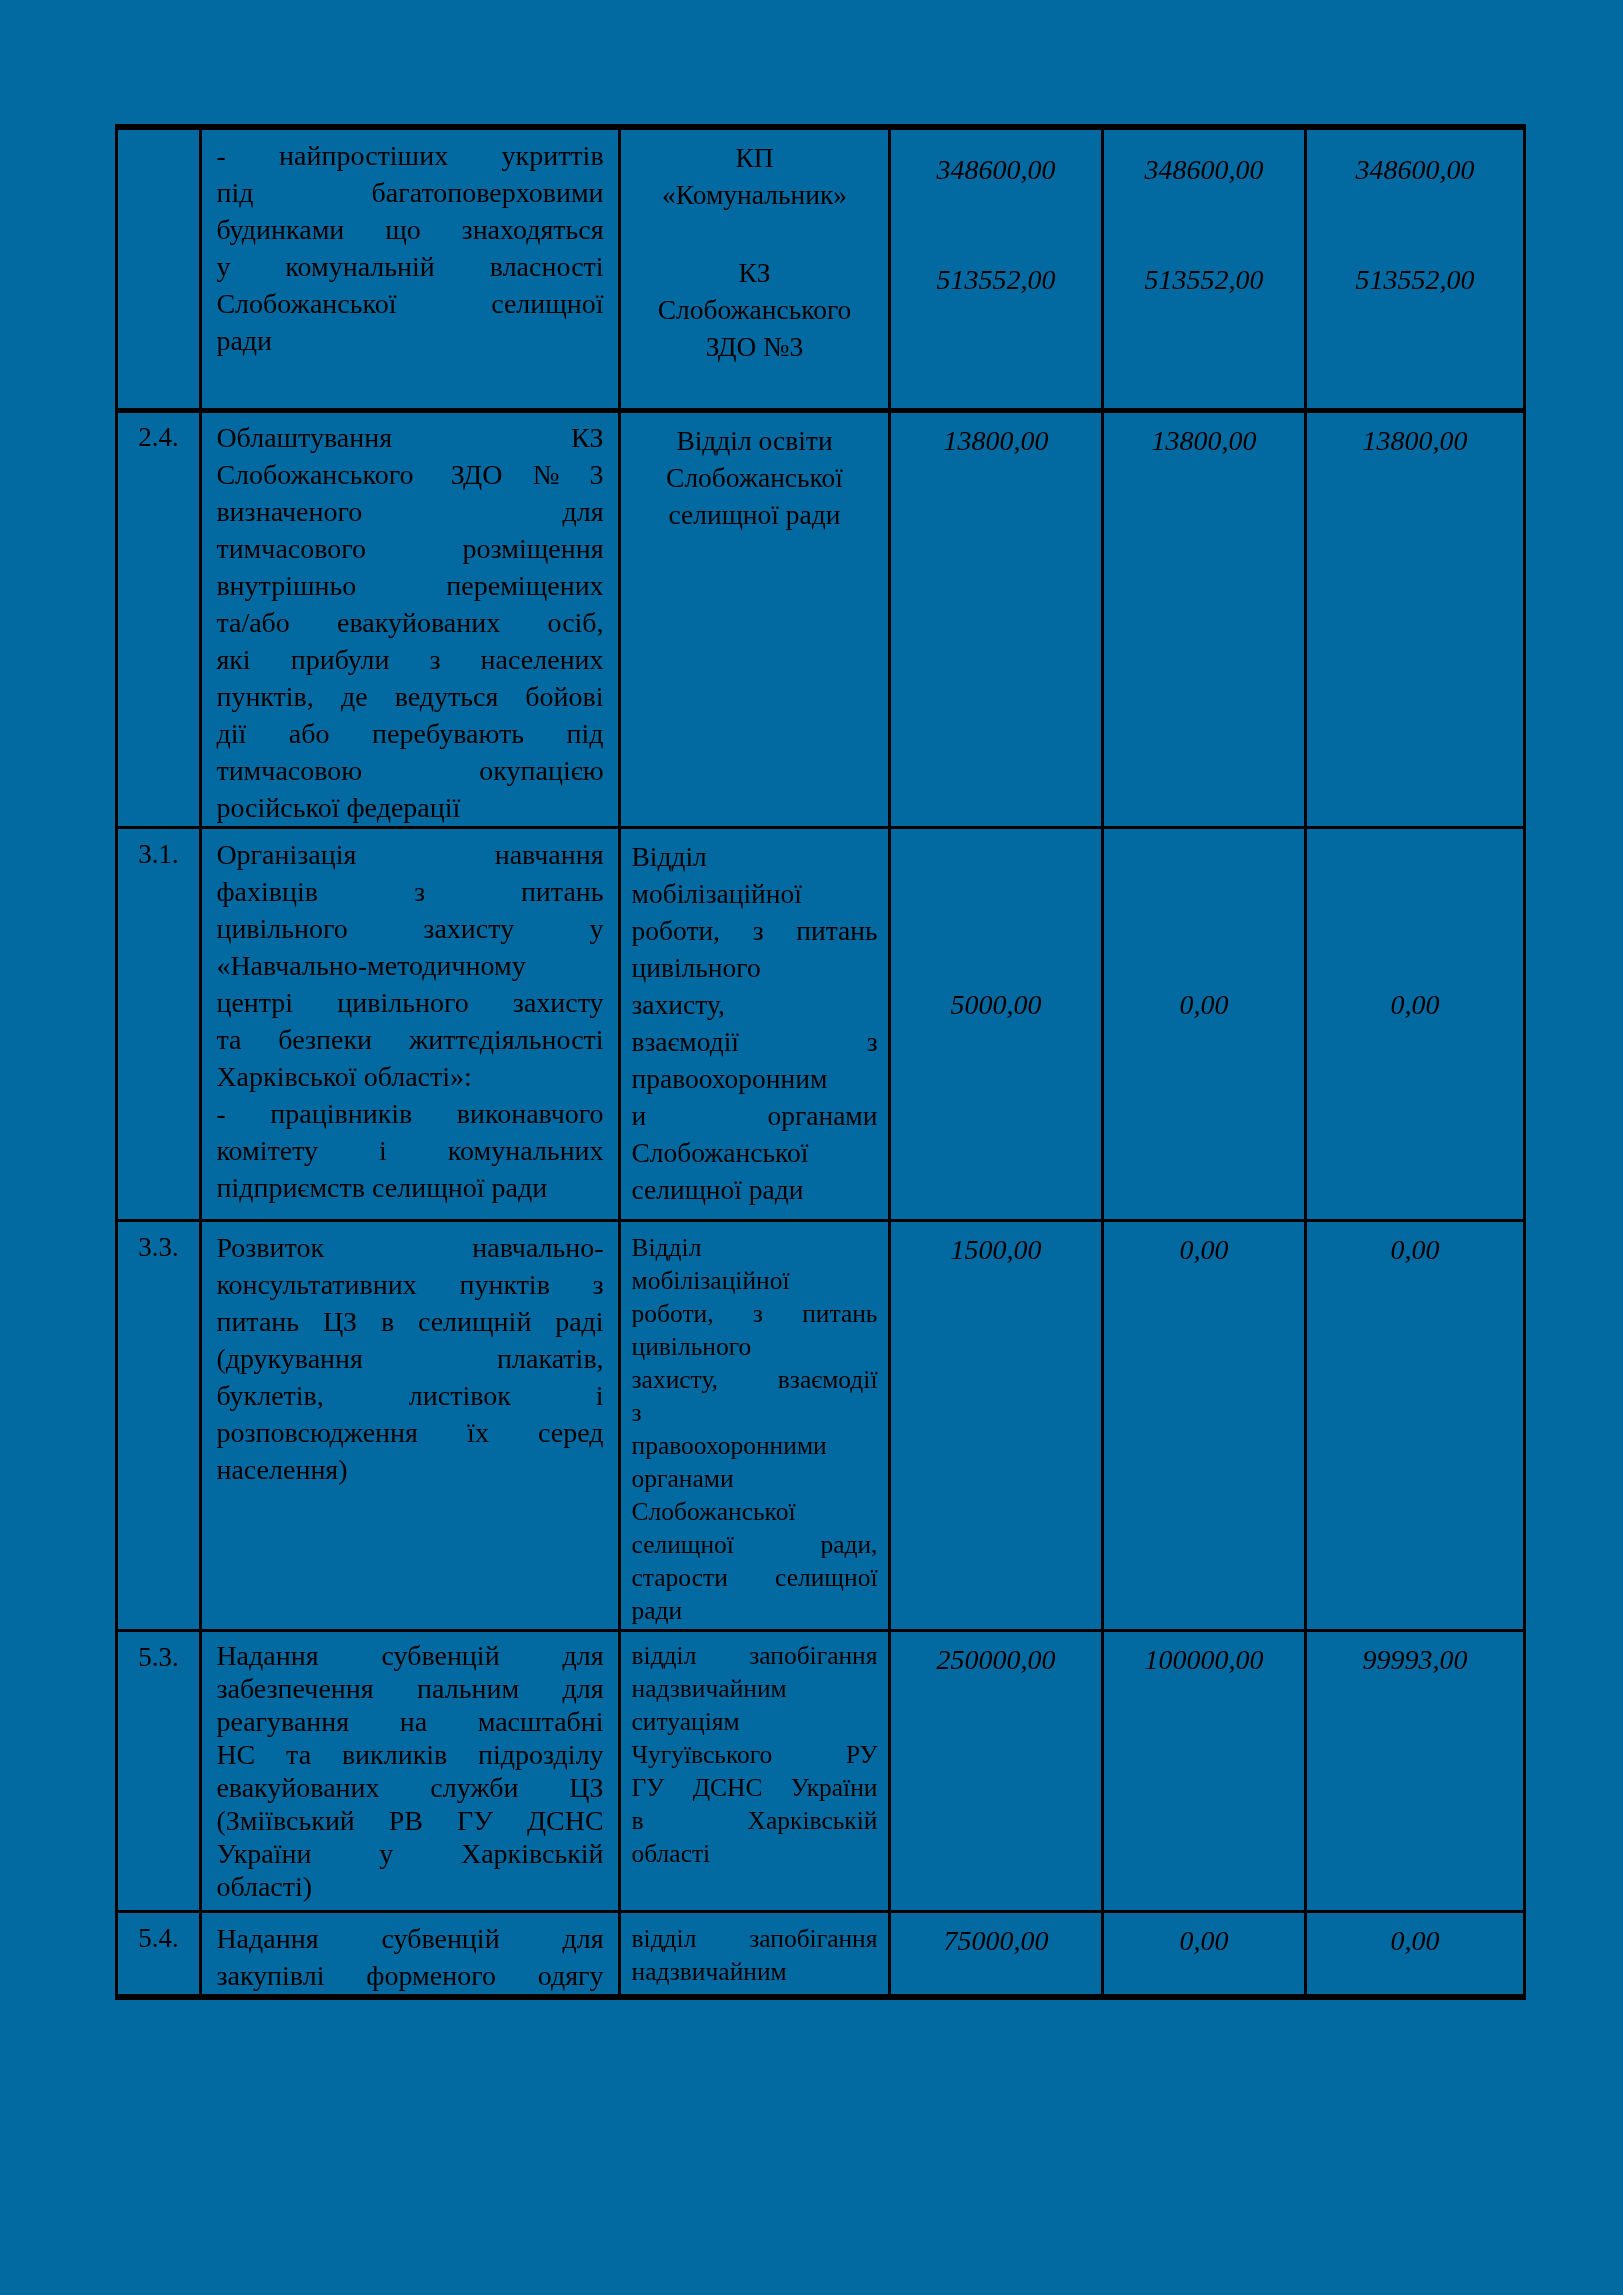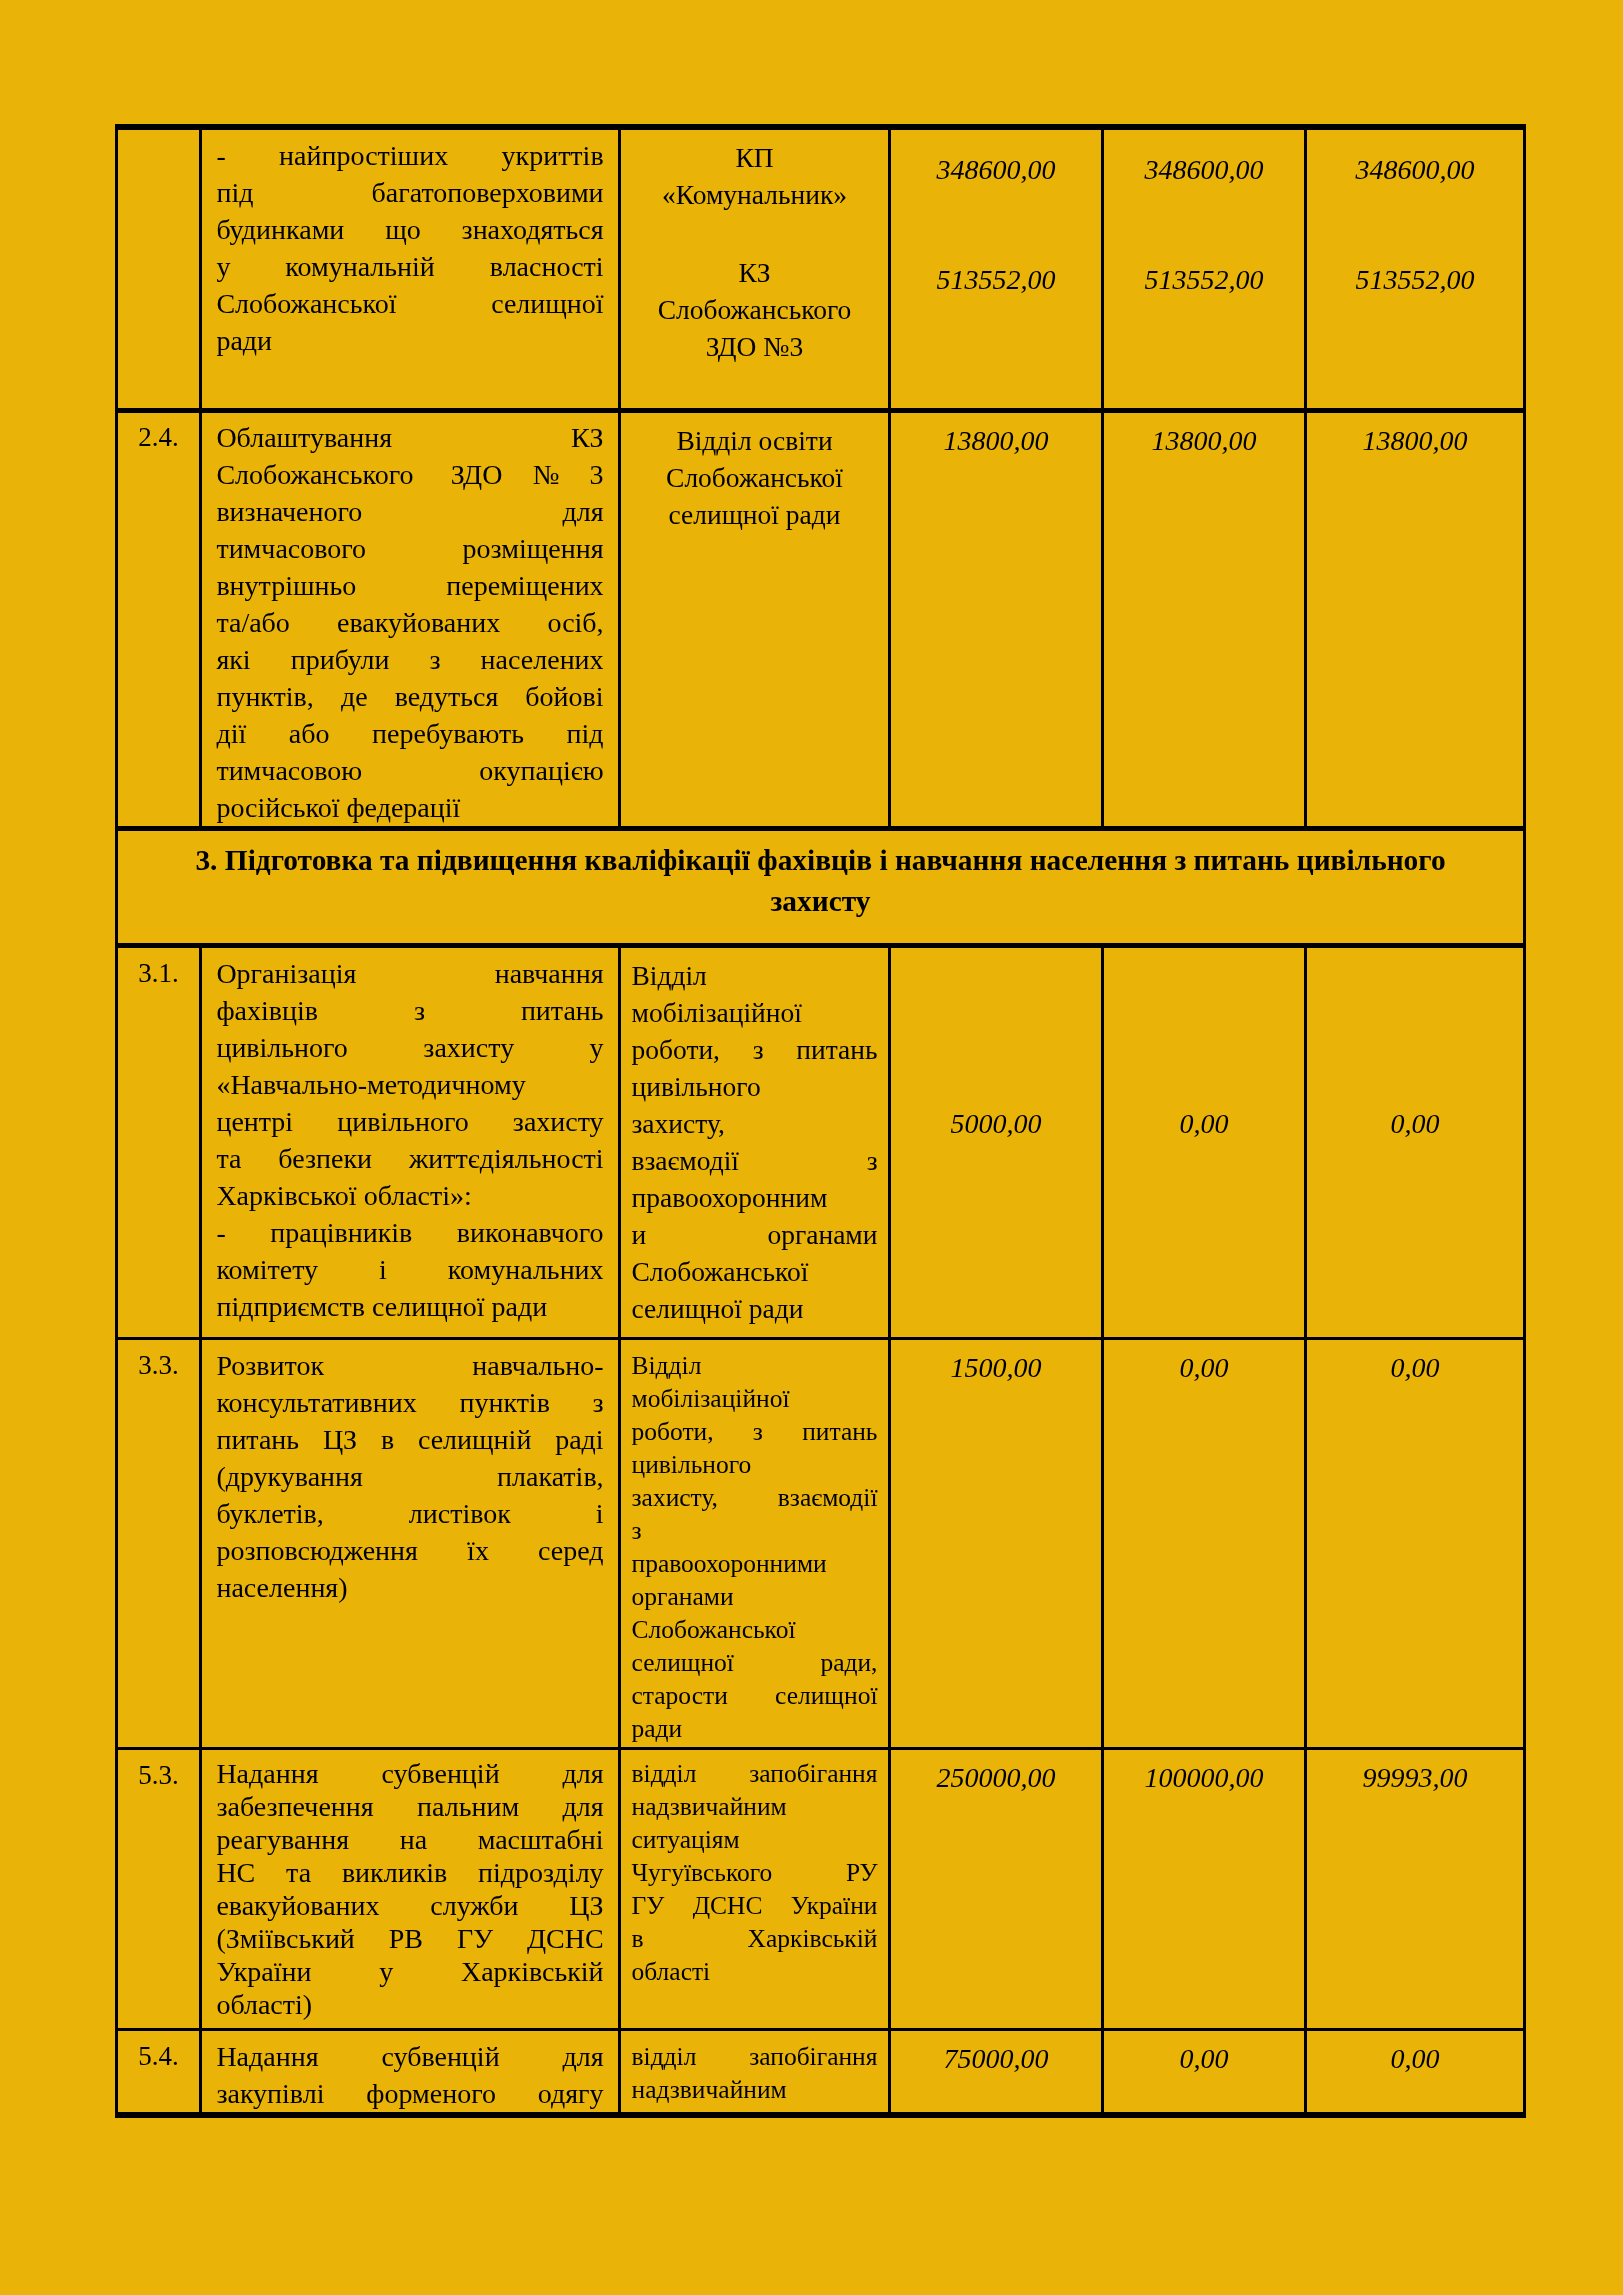--- a/index.html
+++ b/index.html
@@ -2,21 +2,21 @@
 <html style="font-size:10.5px"><head>
 <meta charset="utf-8">
 <style>
   html, body { margin: 0; padding: 0; background: #ffffff; }
   body {
     width: 1623px; height: 2295px;
     font-family: "Liberation Serif", "DejaVu Serif", serif;
     color: #000;
     overflow: hidden;
   }
-  .page { position: relative; width: 1623px; height: 2295px; background: #eab308; }
+  .page { position: relative; width: 1623px; height: 2295px; background: #0369a1; }
 
   table.doc {
     position: absolute; left: 115px; top: 124px;
     width: 1408px;
     border-collapse: collapse; table-layout: fixed;
     border: 3.9px solid #000;
     border-top-width: 6.5px;
     border-bottom-width: 6.5px;
   }
   td {
@@ -150,25 +150,20 @@
         <div class="val">13800,00</div>
       </td>
       <td class="valcell">
         <div class="val">13800,00</div>
       </td>
       <td class="valcell">
         <div class="val">13800,00</div>
       </td>
     </tr>
 
-    <tr class="section-row" style="height:117px">
-      <td colspan="6" class="section">
-        <div class="section-text">3. Підготовка та підвищення кваліфікації фахівців і навчання населення з питань цивільного захисту</div>
-      </td>
-    </tr>
 
     <tr class="row-31" style="height:393px">
       <td class="numcell">3.1.</td>
       <td>
         <div class="desc">
           <div class="line">Організація навчання</div>
           <div class="line">фахівців з питань</div>
           <div class="line">цивільного захисту у</div>
           <div class="line">«Навчально-методичному</div>
           <div class="line">центрі цивільного захисту</div>

